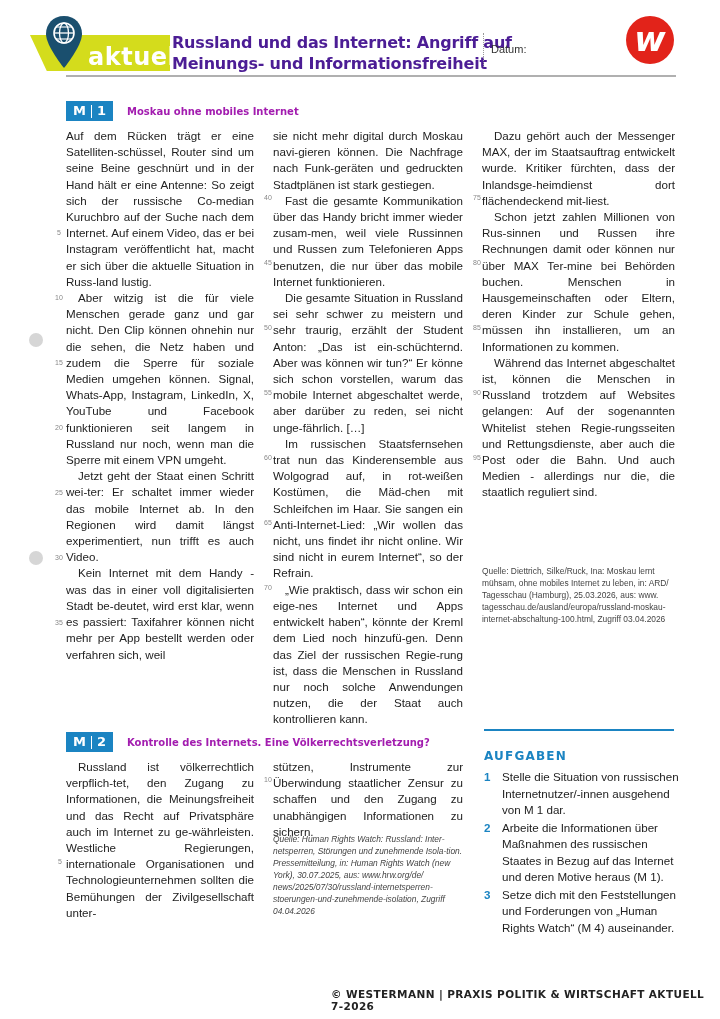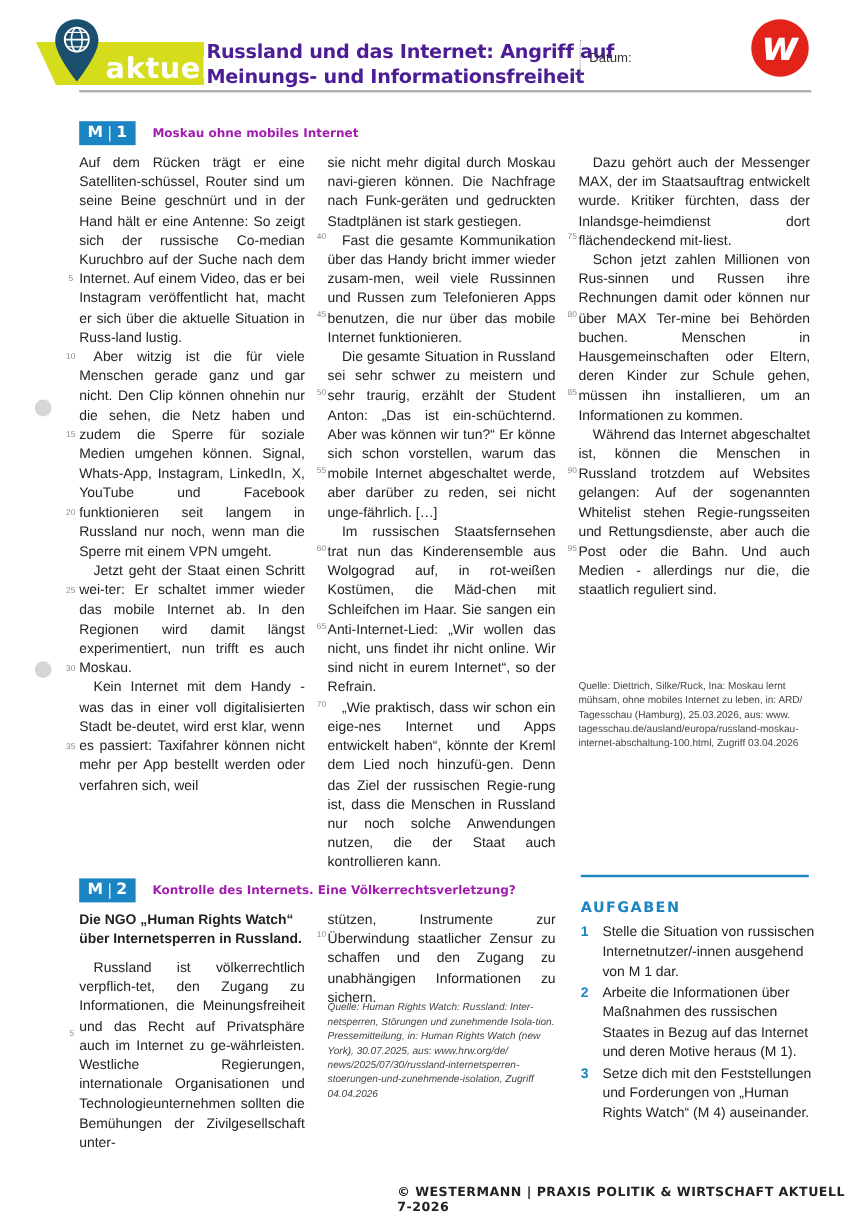--- a/index.html
+++ b/index.html
@@ -76,21 +76,21 @@
     <span>M</span>
       <span class="sep"></span>
       <span>1</span>
   </div>
   <div class="m-title">Moskau ohne mobiles Internet</div>
 </div>
 
 <div class="col" style="left:66px; top:128px; width:188px;">
   <p class="first">Auf dem Rücken trägt er eine Satelliten-schüssel, Router sind um seine Beine geschnürt und in der Hand hält er eine Antenne: So zeigt sich der russische Co-median Kuruchbro auf der Suche nach dem Internet. Auf einem Video, das er bei Instagram veröffentlicht hat, macht er sich über die aktuelle Situation in Russ-land lustig.</p>
   <p>Aber witzig ist die für viele Menschen gerade ganz und gar nicht. Den Clip können ohnehin nur die sehen, die Netz haben und zudem die Sperre für soziale Medien umgehen können. Signal, Whats-App, Instagram, LinkedIn, X, YouTube und Facebook funktionieren seit langem in Russland nur noch, wenn man die Sperre mit einem VPN umgeht.</p>
-  <p>Jetzt geht der Staat einen Schritt wei-ter: Er schaltet immer wieder das mobile Internet ab. In den Regionen wird damit längst experimentiert, nun trifft es auch Moskau.</p>
+  <p>Jetzt geht der Staat einen Schritt wei-ter: Er schaltet immer wieder das mobile Internet ab. In den Regionen wird damit längst experimentiert, nun trifft es auch Video.</p>
   <p>Kein Internet mit dem Handy - was das in einer voll digitalisierten Stadt be-deutet, wird erst klar, wenn es passiert: Taxifahrer können nicht mehr per App bestellt werden oder verfahren sich, weil</p>
 </div>
 <span class="ln" style="left:57px; top:229px;">5</span>
 <span class="ln" style="left:55px; top:294px;">10</span>
 <span class="ln" style="left:55px; top:359px;">15</span>
 <span class="ln" style="left:55px; top:424px;">20</span>
 <span class="ln" style="left:55px; top:489px;">25</span>
 <span class="ln" style="left:55px; top:554px;">30</span>
 <span class="ln" style="left:55px; top:619px;">35</span>
 
@@ -128,21 +128,20 @@
 <div class="m-head" style="left:66px; top:732px;">
   <div class="m-badge">
     <span>M</span>
       <span class="sep"></span>
       <span>2</span>
   </div>
   <div class="m-title">Kontrolle des Internets. Eine Völkerrechtsverletzung?</div>
 </div>
 
 <div class="col" style="left:66px; top:759px; width:188px;">
-  <p class="lead">Die NGO „Human Rights Watch“ über Internetsperren in Russland.</p>
   <p>Russland ist völkerrechtlich verpflich-tet, den Zugang zu Informationen, die Meinungsfreiheit und das Recht auf Privatsphäre auch im Internet zu ge-währleisten. Westliche Regierungen, internationale Organisationen und Technologieunternehmen sollten die Bemühungen der Zivilgesellschaft unter-</p>
 </div>
 <span class="ln" style="left:58px; top:858px;">5</span>
 
 <div class="col" style="left:273px; top:759px; width:190px;">
   <p class="first">stützen, Instrumente zur Überwindung staatlicher Zensur zu schaffen und den Zugang zu unabhängigen Informationen zu sichern.</p>
 </div>
 <span class="ln" style="left:264px; top:776px;">10</span>
 
 <div class="source" style="left:273px; top:833px; width:190px;font-style:italic;">Quelle: Human Rights Watch: Russland: Inter-netsperren, Störungen und zunehmende Isola-tion. Pressemitteilung, in: Human Rights Watch (new York), 30.07.2025, aus: www.hrw.org/de/ news/2025/07/30/russland-internetsperren-stoerungen-und-zunehmende-isolation, Zugriff 04.04.2026</div>

